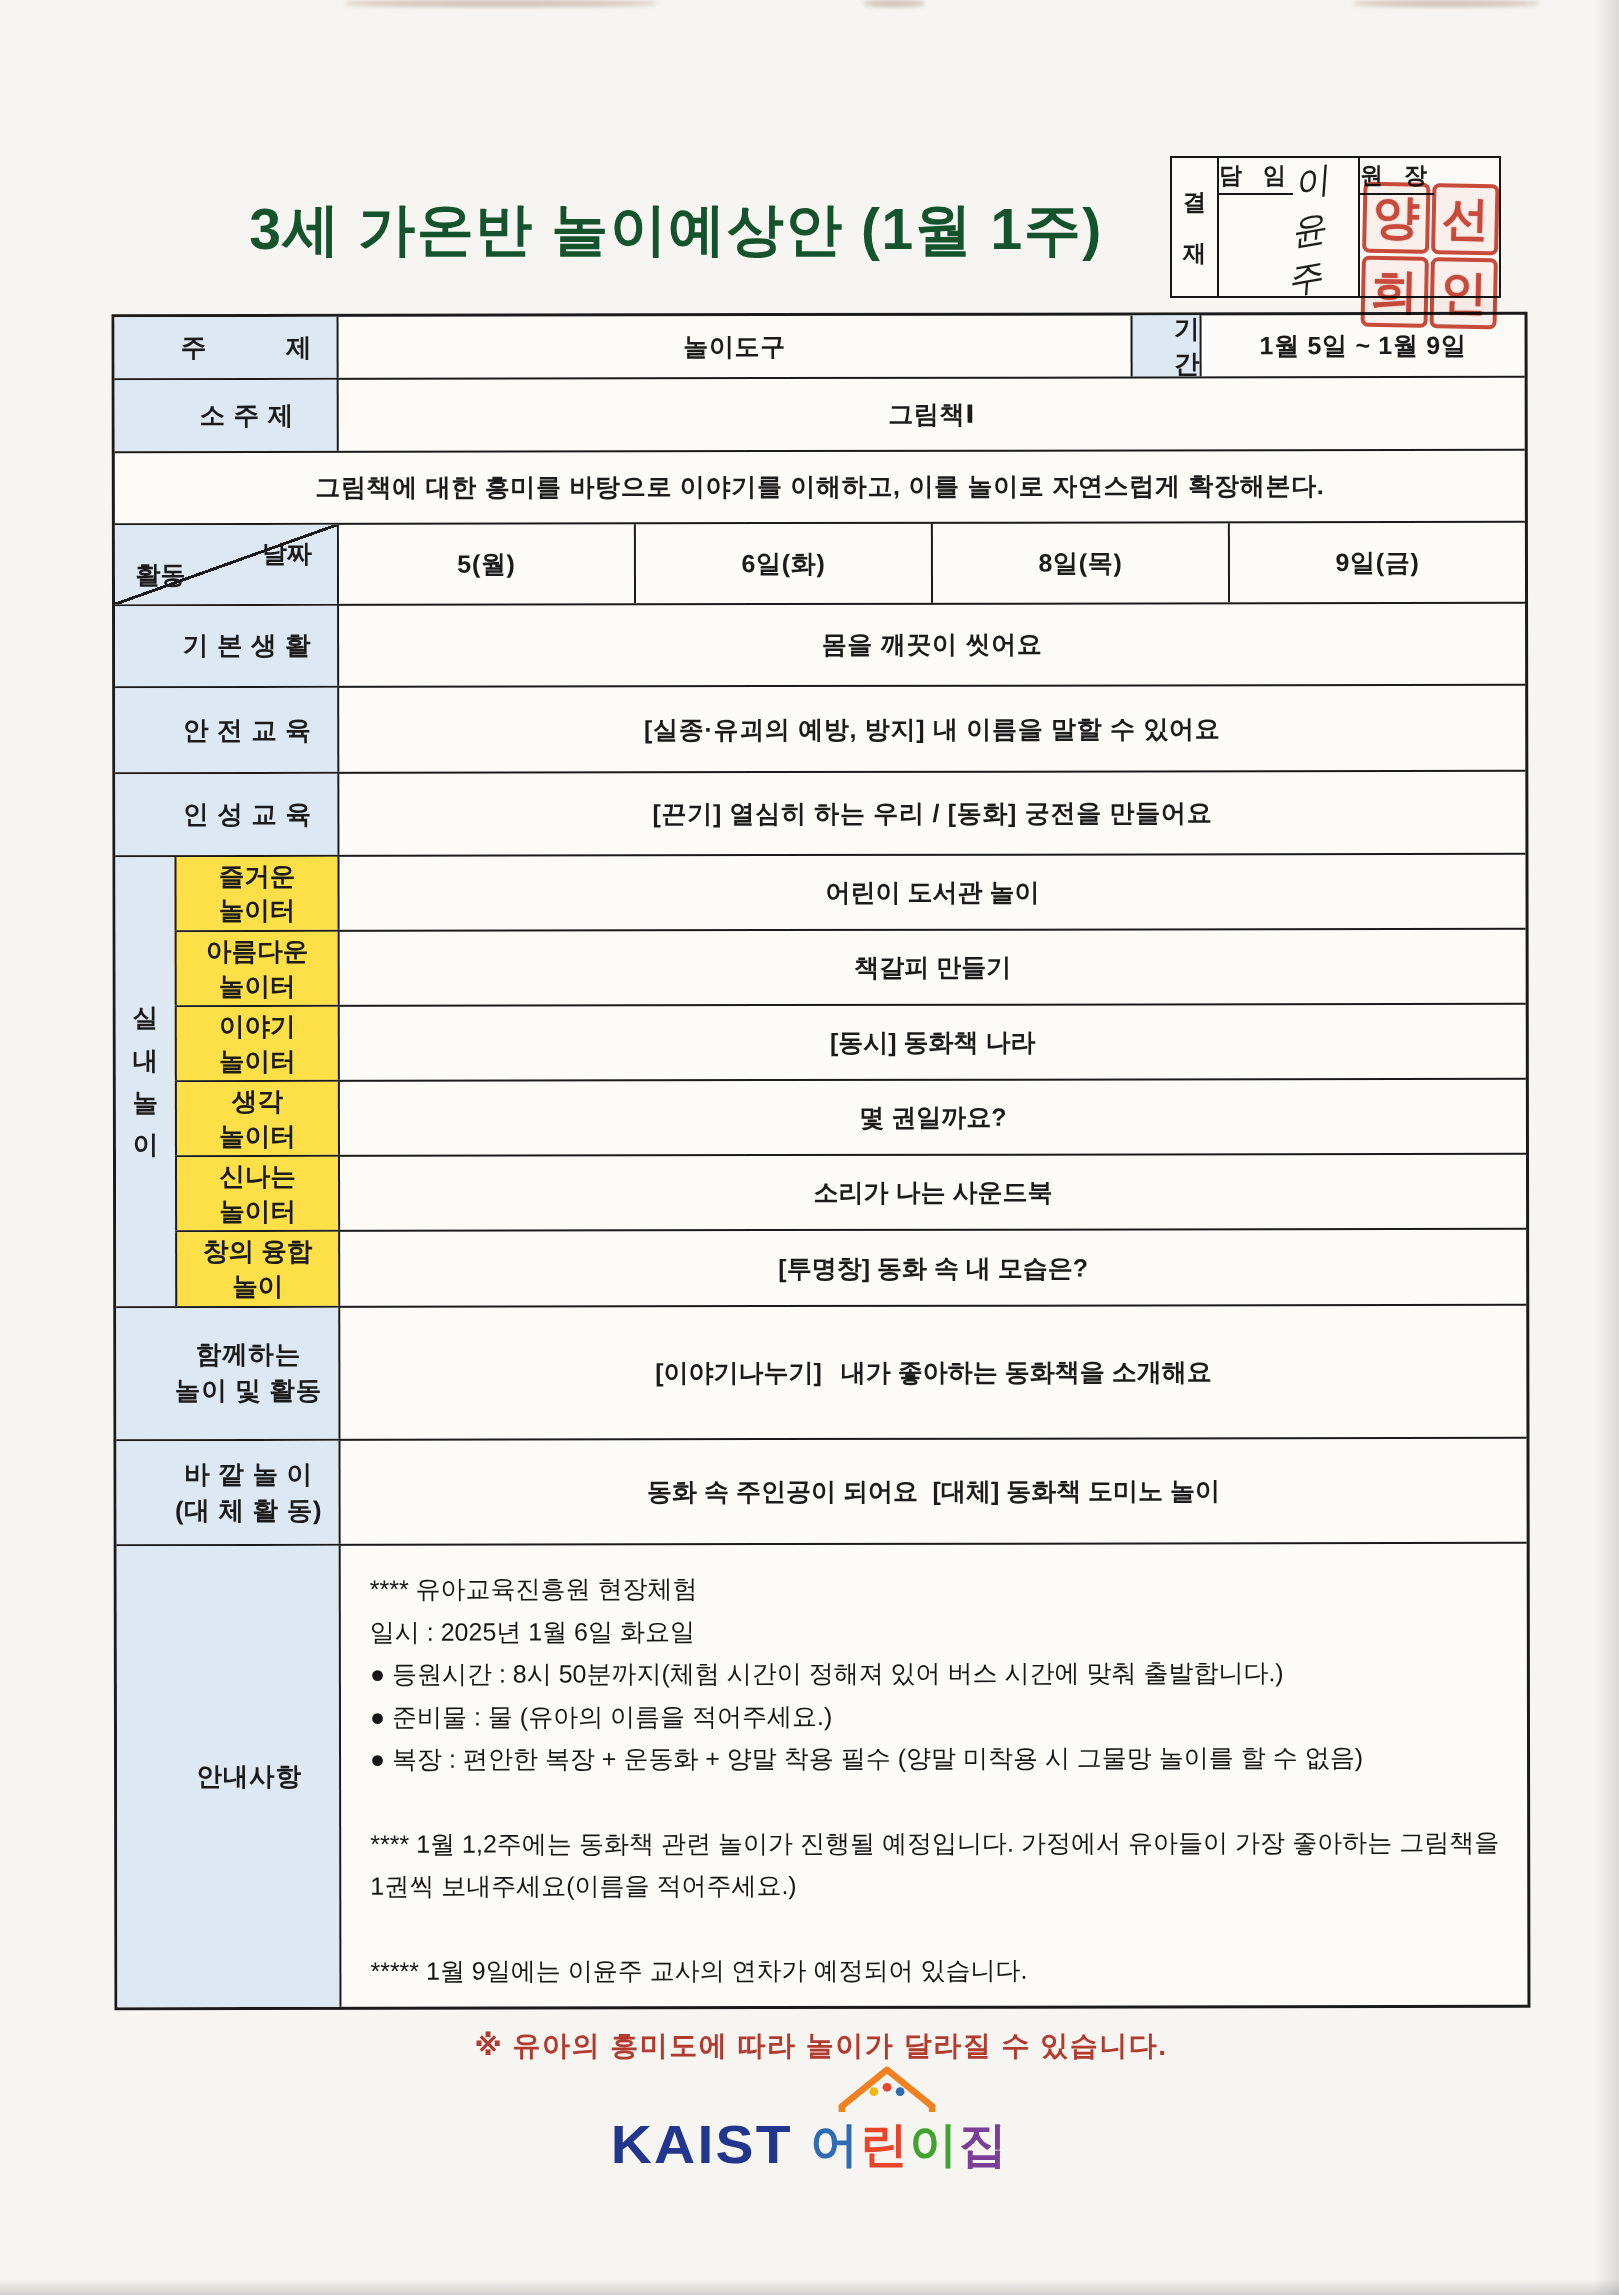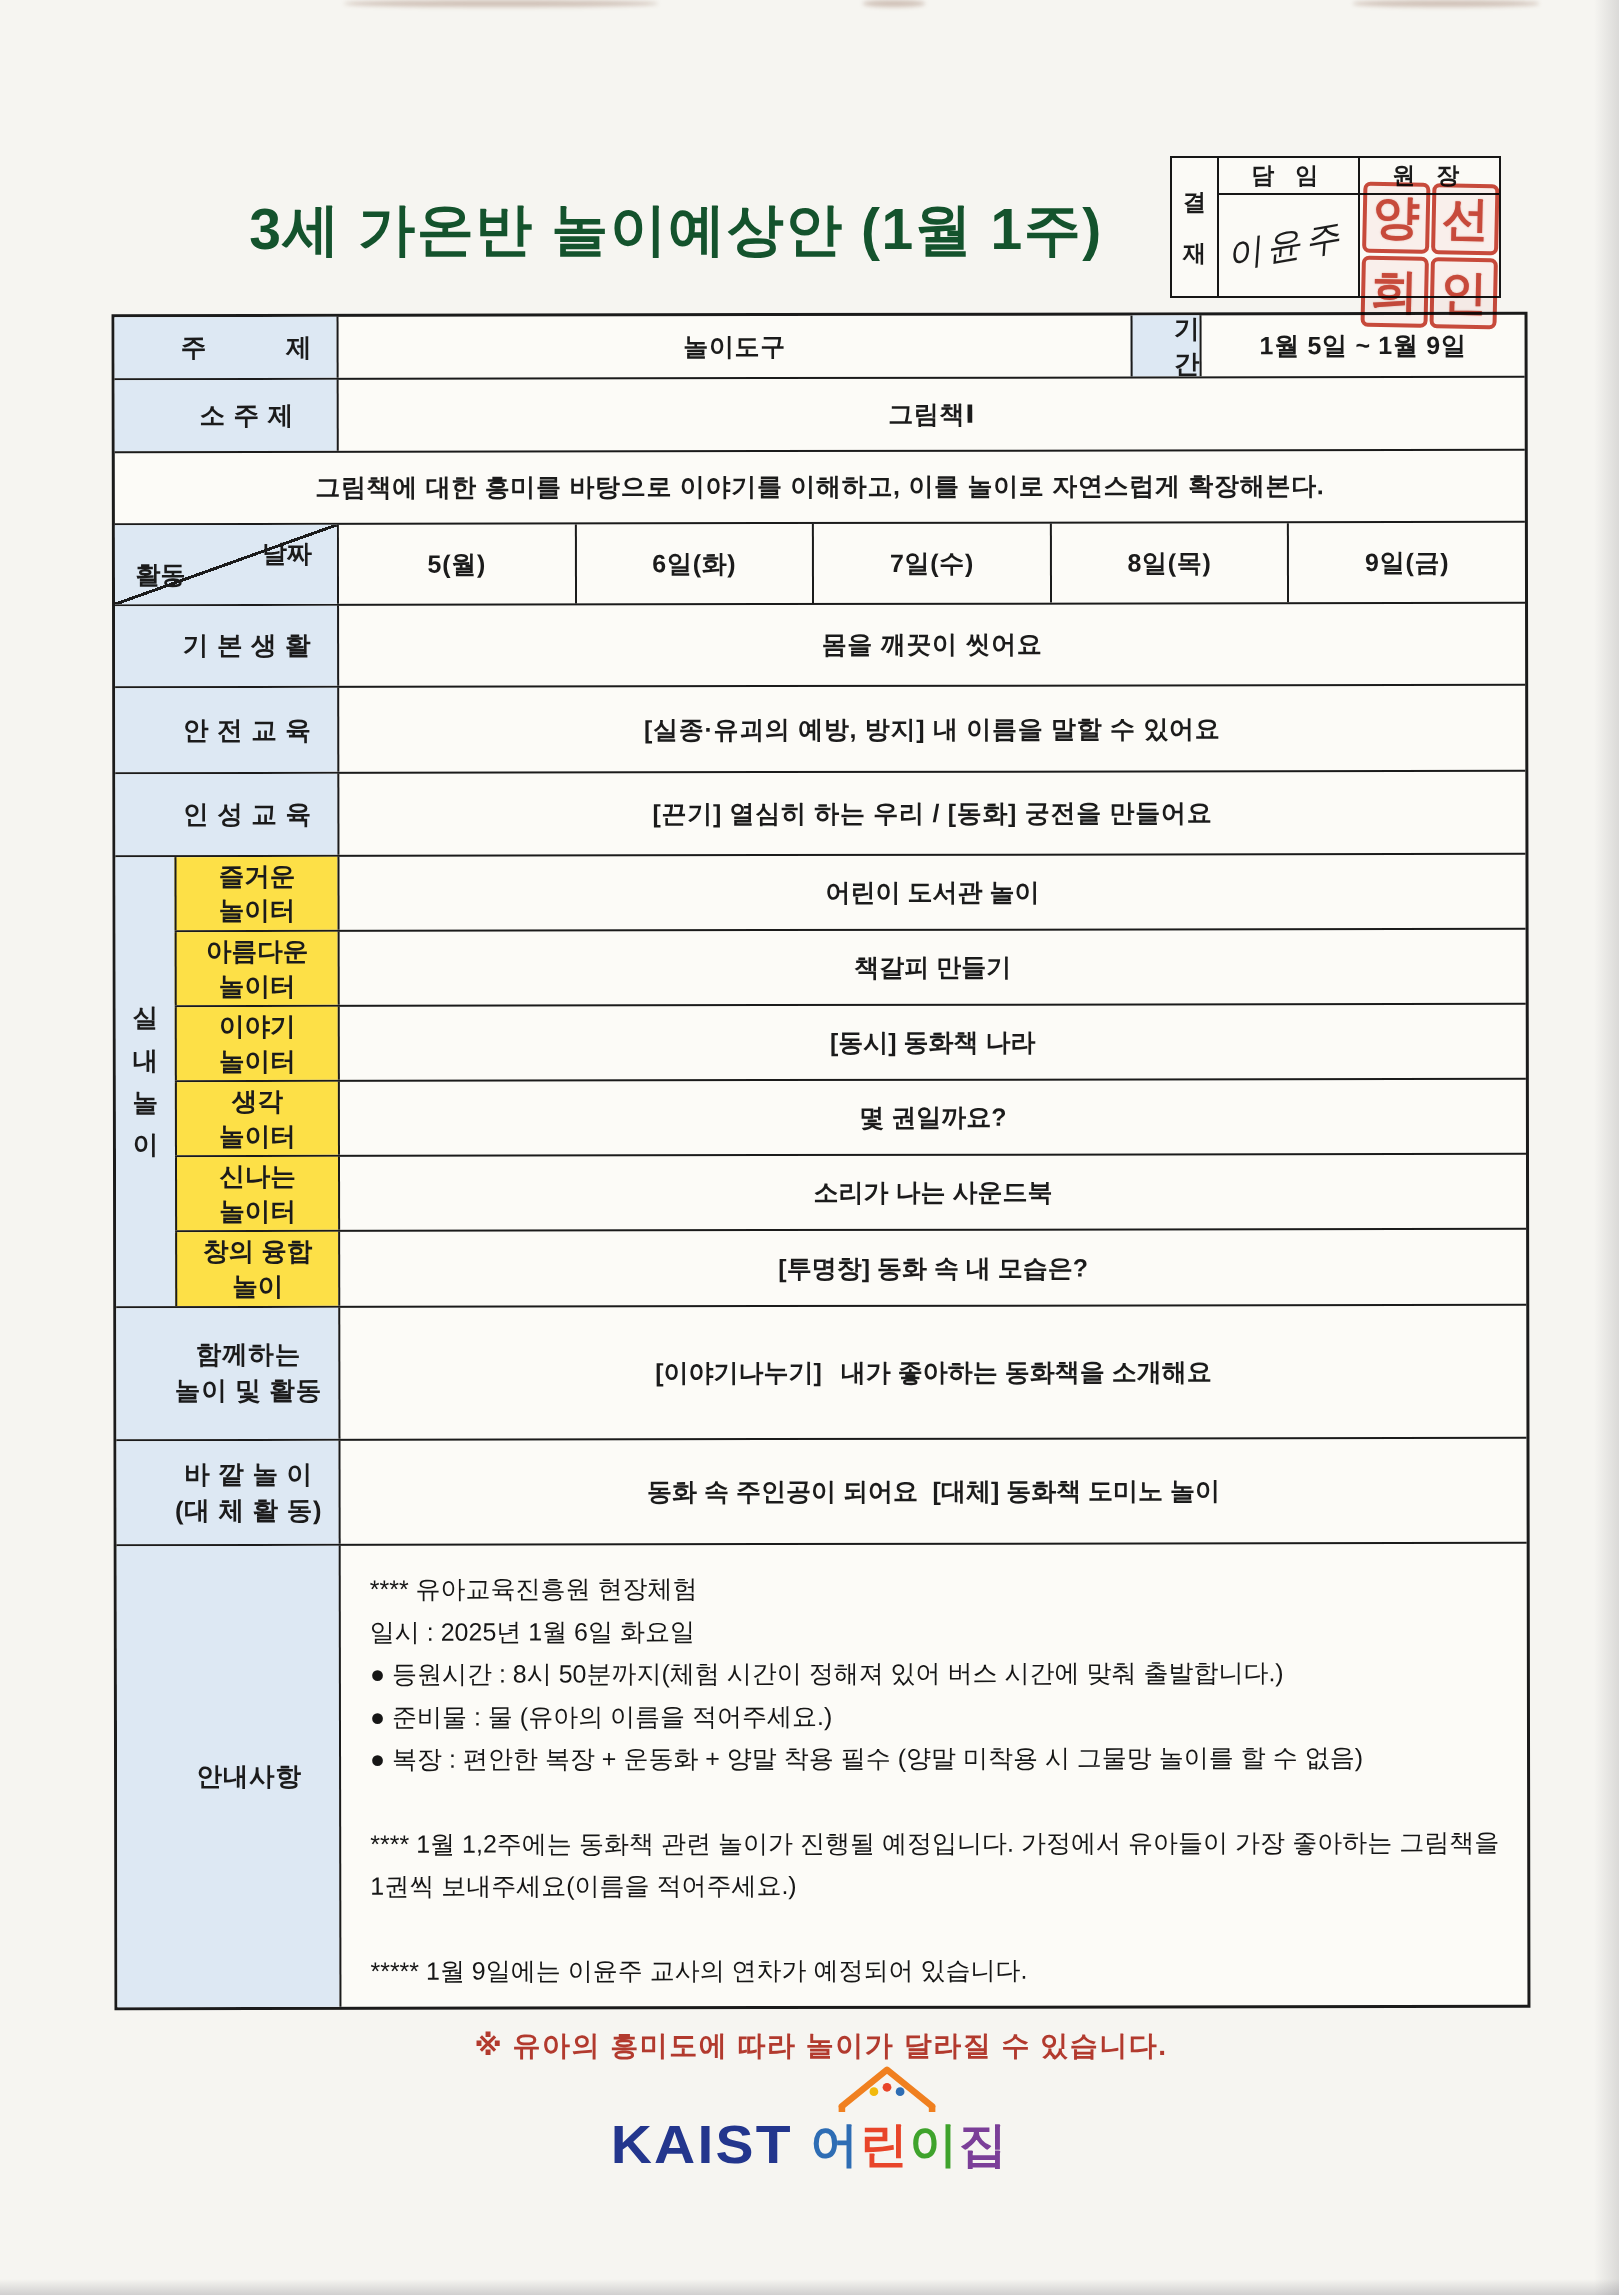--- a/index.html
+++ b/index.html
@@ -29,21 +29,21 @@
 
   
   .approval{
     position:absolute;left:1170px;top:156px;width:331px;height:142px;
     border:2.9px solid #161616;display:flex;background:#fbfaf6;
   }
   .approval .stamp-col{
     width:47px;border-right:2.2px solid #161616;display:flex;flex-direction:column;
     align-items:center;justify-content:center;gap:19px;font-size:23.4px;font-weight:700;
   }
-  .approval .sign-col{flex:1;display:flex;flex-direction:column;}
+  .approval .sign-col{flex:1;display:flex;flex-direction:row;}
   .approval .sign-col + .sign-col{border-left:2.2px solid #161616;}
   .approval .head{
     height:37px;border-bottom:2.2px solid #161616;display:flex;align-items:center;justify-content:center;
     font-size:23px;font-weight:700;letter-spacing:7.3px;
   }
   .approval .body{flex:1;position:relative;display:flex;align-items:center;justify-content:center;}
   .signature{
     font-size:35px;font-weight:400;color:#1d1d1d;
     transform:rotate(-10deg) skewX(-14deg);letter-spacing:4.4px;
   }
@@ -200,21 +200,20 @@
     <div class="cell val flex1">그림책에 대한 흥미를 바탕으로 이야기를 이해하고, 이를 놀이로 자연스럽게 확장해본다.</div>
   </div>
 
   <div class="trow r-days">
     <div class="cell w-label corner">
       <span class="tr">날짜</span>
       <span class="bl">활동</span>
     </div>
     <div class="cell val flex1">5(월)</div>
     <div class="cell val flex1">6일(화)</div>
-    <div class="cell val flex1">7일(수)</div>
     <div class="cell val flex1">8일(목)</div>
     <div class="cell val flex1">9일(금)</div>
   </div>
 
   <div class="trow r-basic">
     <div class="cell lab w-label">기 본 생 활</div>
     <div class="cell val flex1">몸을 깨끗이 씻어요</div>
   </div>
 
   <div class="trow r-safe">

